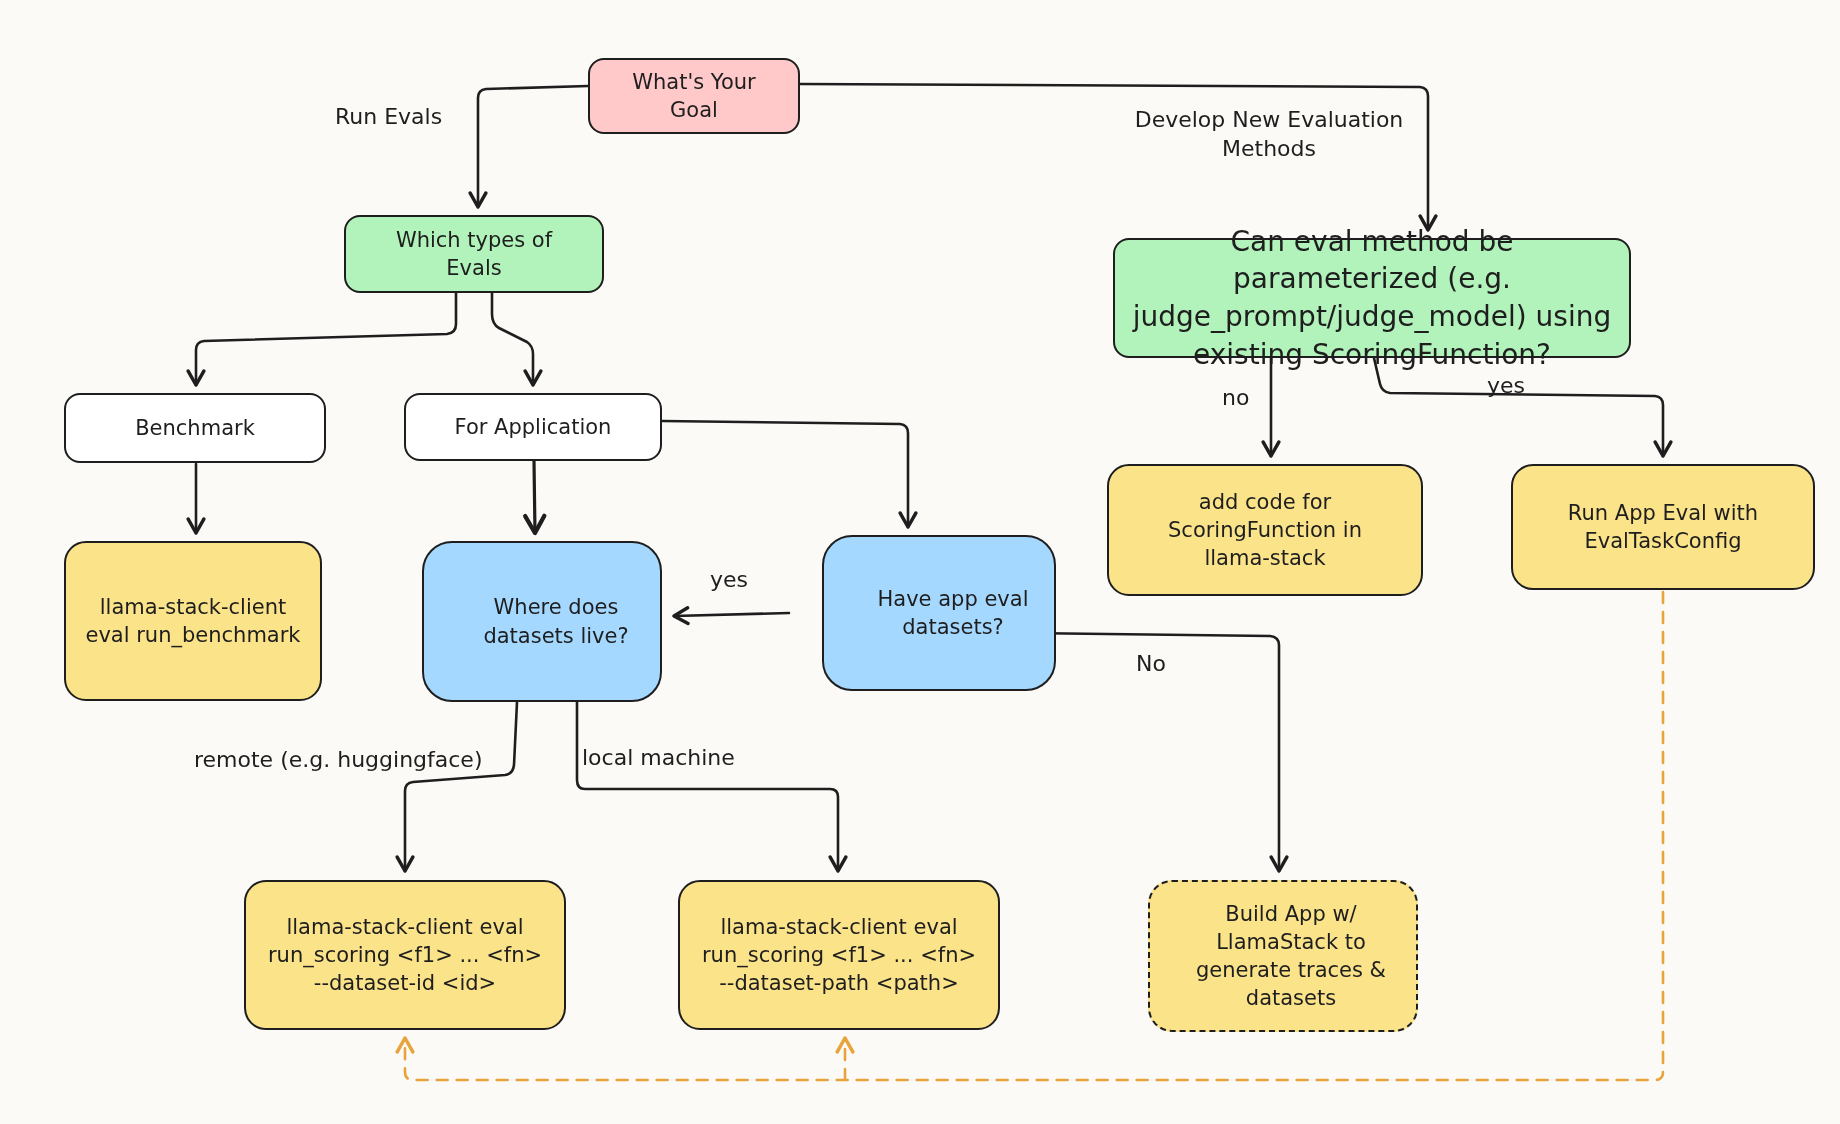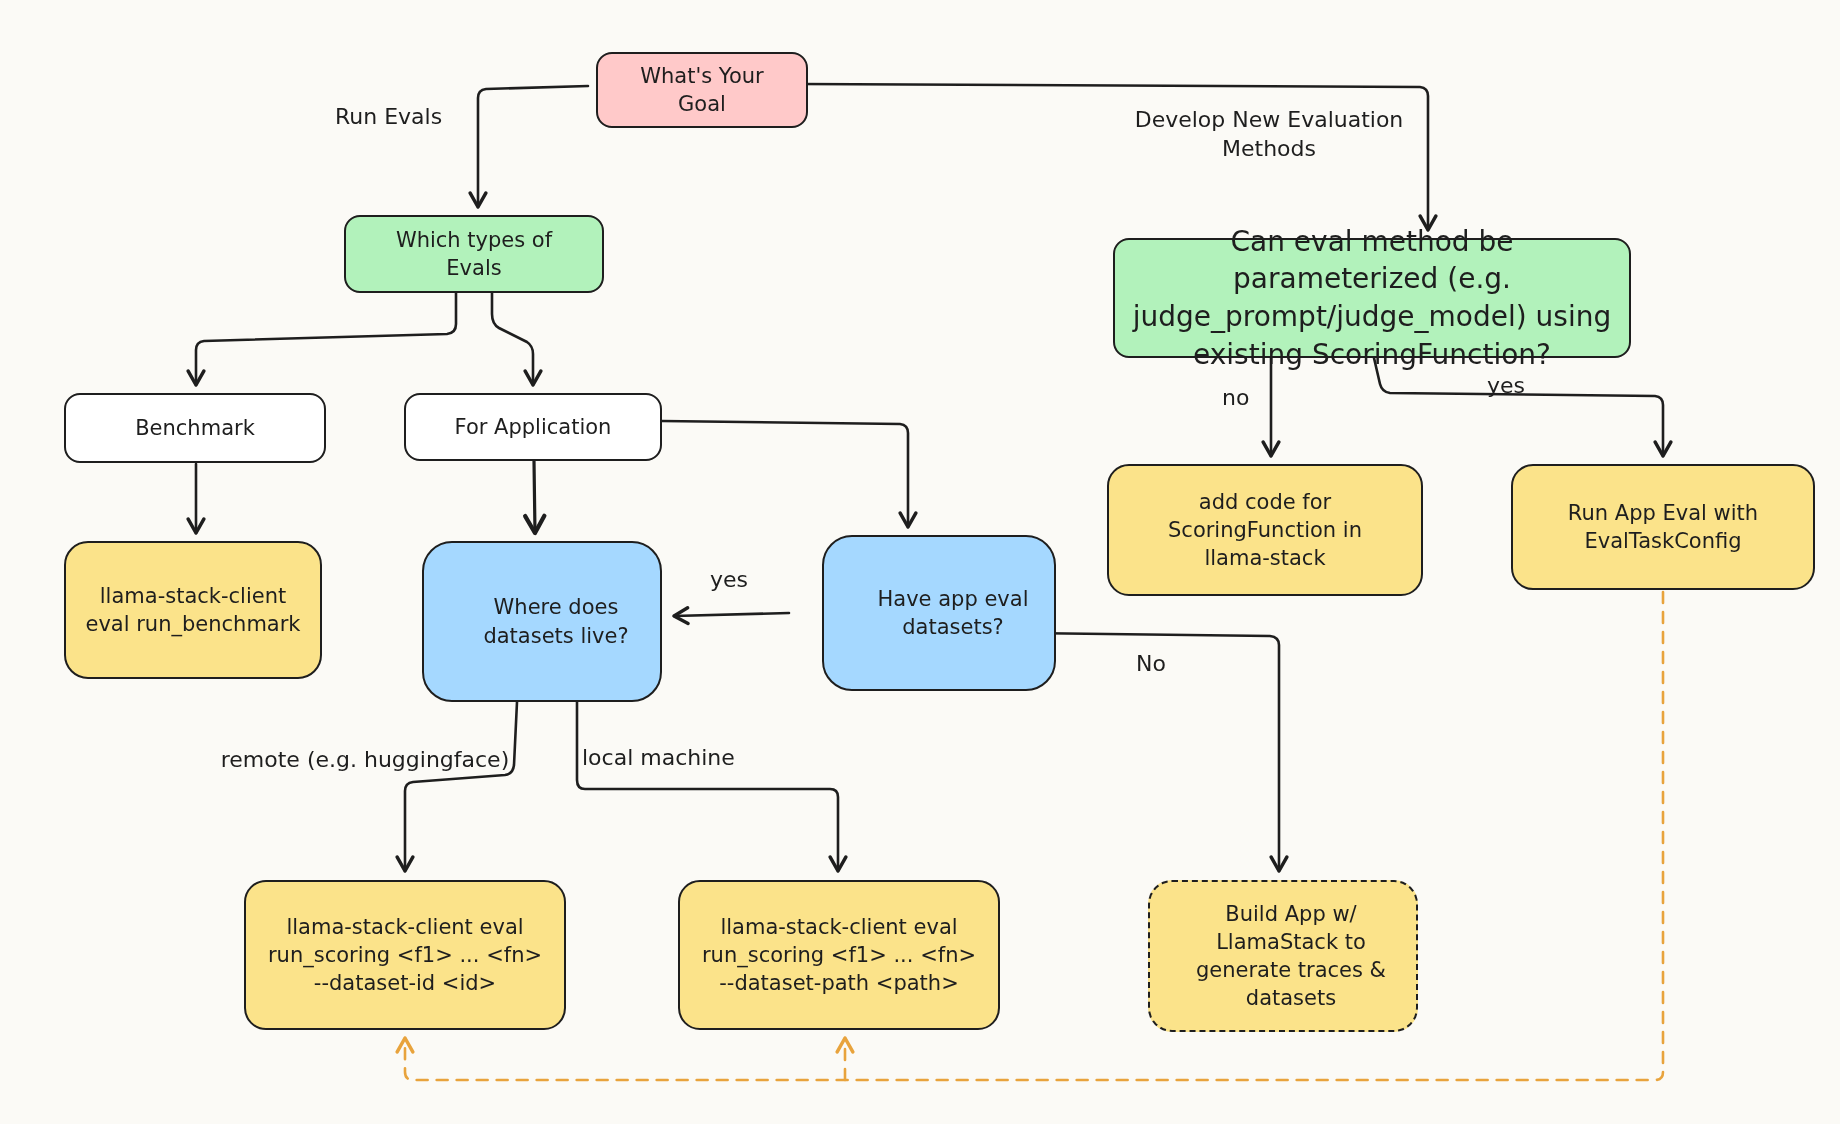--- a/index.html
+++ b/index.html
@@ -65,35 +65,35 @@
       <path d="M 577 702 L 577 780 Q 577 789 585 789 L 830 789 Q 838 789 838 797 L 838 871" marker-end="url(#mB)"></path>
       <path d="M 1271 358 L 1271 456" marker-end="url(#mB)"></path>
       <path d="M 1374 358 L 1380 384 Q 1382 392 1390 393 L 1655 396 Q 1663 397 1663 405 L 1663 456" marker-end="url(#mB)"></path>
     </g>
     <g fill="none" stroke="#e8a33c" stroke-width="2.6" stroke-dasharray="11 9" stroke-linecap="round" stroke-linejoin="round">
       <path d="M 1663 592 L 1663 1072 Q 1663 1080 1655 1080 L 413 1080 Q 405 1080 405 1072 L 405 1038" marker-end="url(#mO)"></path>
       <path d="M 845 1080 L 845 1038" marker-end="url(#mO)"></path>
     </g>
   </svg>
 
-  <div class="node pink" style="left:588px; top:52px; width:212px; height:76px;margin-left:8px;">What's Your
+  <div class="node pink" style="left:588px; top:58px; width:212px; height:76px;">What's Your
 Goal</div>
 
   <div class="node green" style="left:344px; top:215px; width:260px; height:78px;">Which types of
 Evals</div>
 
   <div class="node green" style="left:1113px; top:238px; width:518px; height:120px; font-size:28px;">Can eval method be parameterized (e.g.
 judge_prompt/judge_model) using
 existing ScoringFunction?</div>
 
   <div class="node" style="left:64px; top:393px; width:262px; height:70px;">Benchmark</div>
 
   <div class="node" style="left:404px; top:393px; width:258px; height:68px;">For Application</div>
 
-  <div class="node yellow rounder" style="left:64px; top:541px; width:258px; height:138px;border-radius:24px;">llama-stack-client
+  <div class="node yellow rounder" style="left:64px; top:541px; width:258px; height:160px;">llama-stack-client
 eval run_benchmark</div>
 
   <div class="node blue" style="left:422px; top:541px; width:240px; height:161px;">Where does
 datasets live?</div>
 
   <div class="node blue" style="left:822px; top:535px; width:234px; height:156px;">Have app eval
 datasets?</div>
 
   <div class="node yellow rounder" style="left:1107px; top:464px; width:316px; height:132px;">add code for
 ScoringFunction in
@@ -121,17 +121,17 @@
 Methods</div>
 
   <div class="elabel" style="left:1222px; top:384px;">no</div>
 
   <div class="elabel" style="left:1487px; top:372px;">yes</div>
 
   <div class="elabel" style="left:710px; top:566px;">yes</div>
 
   <div class="elabel" style="left:1136px; top:650px;">No</div>
 
-  <div class="elabel" style="left:200px; top:746px; width:330px;text-align:center;">remote (e.g. huggingface)</div>
+  <div class="elabel" style="left:194px; top:746px; width:330px;">remote (e.g. huggingface)</div>
 
   <div class="elabel" style="left:582px; top:744px;">local machine</div>
 
 </div>
 
 </body></html>

